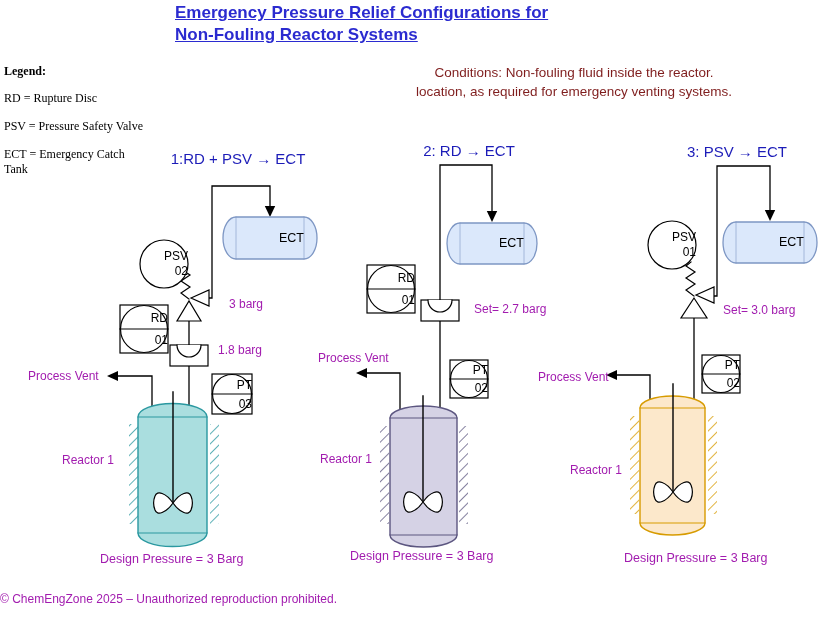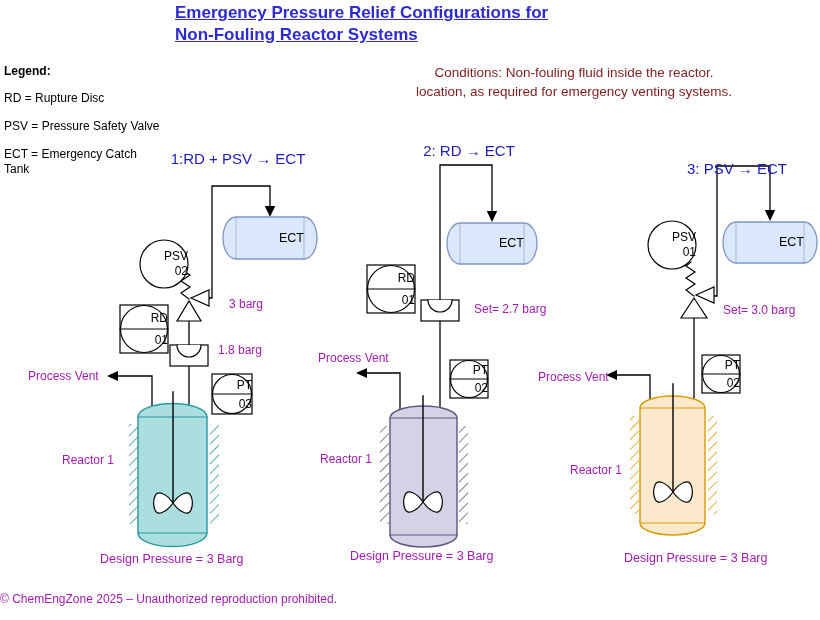--- a/index.html
+++ b/index.html
@@ -2,21 +2,21 @@
 <html><head>
 <meta charset="utf-8">
 <style>
   html,body{margin:0;padding:0;background:#ffffff;}
   .canvas{position:relative;width:820px;height:620px;background:#ffffff;overflow:hidden;
           font-family:"Liberation Sans",sans-serif;}
   .canvas svg{position:absolute;left:0;top:0;}
   .txt{position:absolute;color:#a21caf;font-size:12px;line-height:14px;white-space:nowrap;}
   .title-line{position:absolute;left:175px;font-size:17px;font-weight:bold;color:#2b2bd0;
               text-decoration:underline;white-space:nowrap;}
-  .legend-item{position:absolute;left:4px;font-size:12px;color:#000;}
+  .legend-item{position:absolute;left:4px;font-size:12px;color:#000;font-family:Liberation Serif, serif;}
   .cond{position:absolute;left:336px;top:63px;width:476px;text-align:center;
         font-size:13.5px;line-height:19px;color:#7f1d1d;}
   .cfg-title{position:absolute;text-align:center;font-size:15px;color:#1c1cb8;white-space:nowrap;}
   .tag-txt{position:absolute;text-align:right;font-size:12px;color:#000000;white-space:nowrap;}
   .center{}
   .dp{font-size:12.5px;}
 </style>
 </head>
 <body>
 
@@ -167,21 +167,21 @@
 <div class="legend-item" style="top:119px">PSV = Pressure Safety Valve</div>
 <div class="legend-item" style="top:147px;width:142px;white-space:normal;line-height:15px">ECT = Emergency Catch Tank</div>
 
 <div class="cond">
   <div>Conditions: Non-fouling fluid inside the reactor.</div>
   <div>location, as required for emergency venting systems.</div>
 </div>
 
 <div class="cfg-title" style="left:156px;top:150px;width:164px">1:RD + PSV → ECT</div>
 <div class="cfg-title" style="left:398px;top:142px;width:142px">2: RD → ECT</div>
-<div class="cfg-title" style="left:666px;top:160px;width:142px">3: PSV → ECT</div>
+<div class="cfg-title" style="left:666px;top:143px;width:142px">3: PSV → ECT</div>
 
 <div class="tag-txt" style="left:236px;top:231px;width:68px;font-size:12.5px">ECT</div>
 <div class="tag-txt" style="left:460px;top:236px;width:64px;font-size:12.5px">ECT</div>
 <div class="tag-txt" style="left:736px;top:235px;width:68px;font-size:12.5px">ECT</div>
 
 <div class="tag-txt" style="left:140px;top:249px;width:48px;line-height:15px">
   <div>PSV</div>
   <div>02</div>
 </div>
 <div class="tag-txt" style="left:648px;top:230px;width:48px;line-height:15px">

